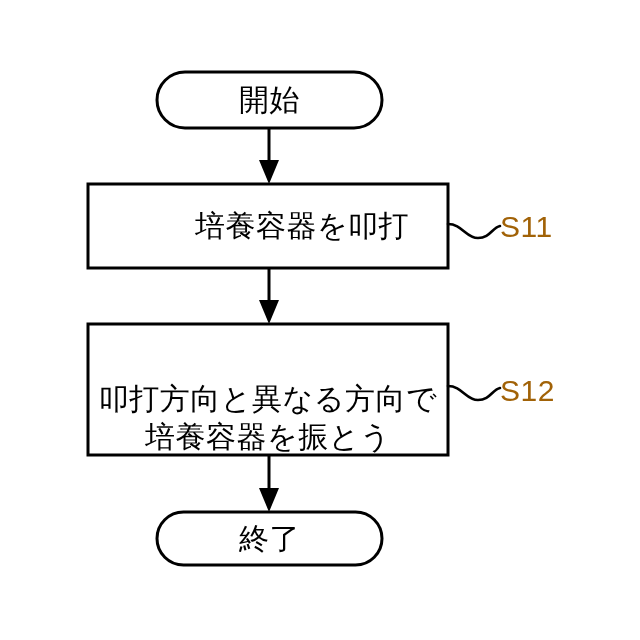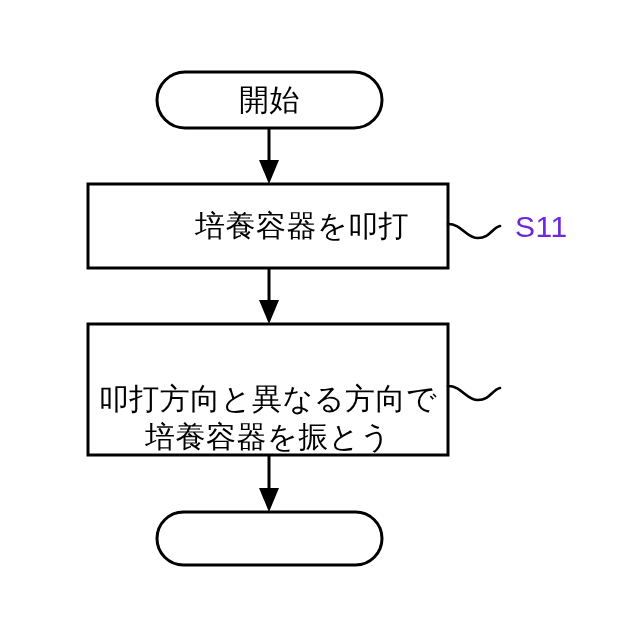--- a/index.html
+++ b/index.html
@@ -53,26 +53,25 @@
     color: #000000;
     font-family: Liberation Serif, serif;
     font-size: 30px;
     line-height: 38px;
     letter-spacing: 0.5px;
     white-space: pre-line;
     pointer-events: none;
   }
   .ref-label {
     position: absolute;
-    color: #6d28d9;
+    color: #a16207;
     font-family: "Liberation Sans", "DejaVu Sans", sans-serif;
     font-size: 30px;
     line-height: 30px;
     letter-spacing: 0.5px;
-    margin-left: 15px;
   }
 </style>
 </head>
 <body>
 
 <div id="canvas">
 
   <svg id="flow-svg" viewBox="0 0 640 640">
 
     <rect class="node-shape" x="157" y="72" width="225" height="56" rx="28" ry="28"></rect>
@@ -98,17 +97,19 @@
 
   </svg>
 
   <div class="node-label" style="left:157px; top:72px; width:225px; height:56px;">開始</div>
 
   <div class="node-label" style="left:88px; top:184px; width:428px; height:84px;">培養容器を叩打</div>
 
   <div class="node-label" style="left:88px; top:324px; width:360px; height:131px;margin-top:28px;">叩打方向と異なる方向で
 培養容器を振とう</div>
 
+  <div class="node-label" style="left:157px; top:512px; width:225px; height:53px;">終了</div>
 
   <div class="ref-label" style="left:500px; top:212px;">S11</div>
 
+  <div class="ref-label" style="left:500px; top:376px;">S12</div>
 
 </div>
 
 </body></html>

